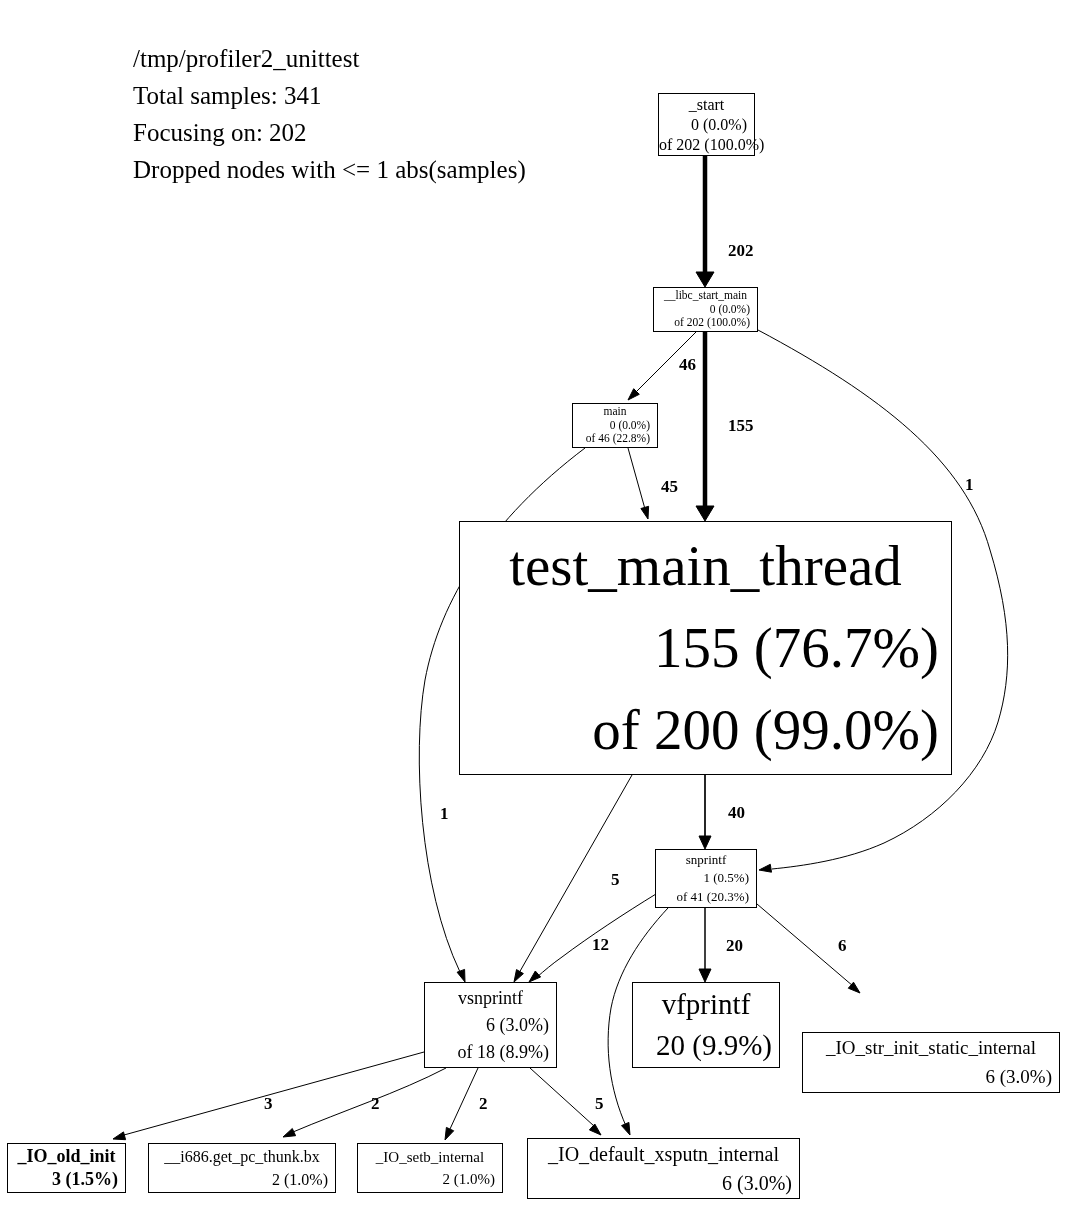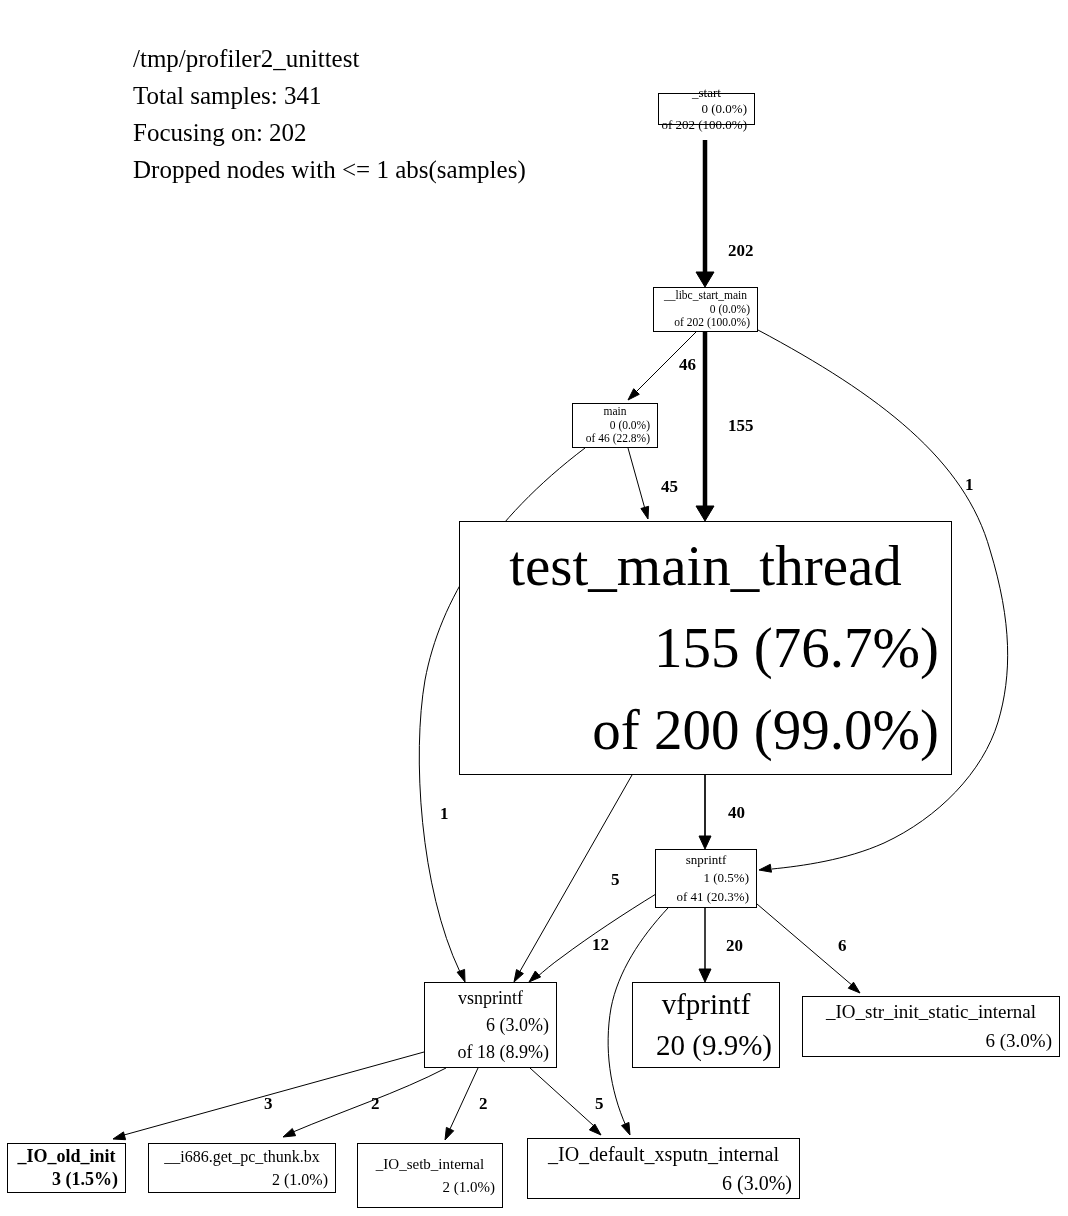--- a/index.html
+++ b/index.html
@@ -109,21 +109,21 @@
   <span class="elabel" style="left:592px;top:870px">5</span>
   <span class="elabel" style="left:573px;top:935px">12</span>
   <span class="elabel" style="left:707px;top:936px">20</span>
   <span class="elabel" style="left:819px;top:936px">6</span>
   <span class="elabel" style="left:612px;top:1015px">1</span>
   <span class="elabel" style="left:245px;top:1094px">3</span>
   <span class="elabel" style="left:352px;top:1094px">2</span>
   <span class="elabel" style="left:460px;top:1094px">2</span>
   <span class="elabel" style="left:576px;top:1094px">5</span>
 
-  <div class="node" style="left:658px;top:93px;width:97px;height:32px;font-size:13px;line-height:1.25">
+  <div class="node" style="left:658px;top:93px;width:97px;height:63px;font-size:16px;line-height:1.25">
     <div class="nname">_start</div>
     <div class="nval">0 (0.0%)</div>
     <div class="nval">of 202 (100.0%)</div>
   </div>
 
   <div class="node" style="left:653px;top:287px;width:105px;height:45px;font-size:11.5px;line-height:1.2">
     <div class="nname">__libc_start_main</div>
     <div class="nval">0 (0.0%)</div>
     <div class="nval">of 202 (100.0%)</div>
   </div>
@@ -150,36 +150,36 @@
     <div class="nname">vsnprintf</div>
     <div class="nval">6 (3.0%)</div>
     <div class="nval">of 18 (8.9%)</div>
   </div>
 
   <div class="node" style="left:632px;top:982px;width:148px;height:86px;font-size:29px;line-height:1.4">
     <div class="nname">vfprintf</div>
     <div class="nval">20 (9.9%)</div>
   </div>
 
-  <div class="node" style="left:802px;top:996px;width:258px;height:61px;font-size:19px;line-height:1.5">
+  <div class="node" style="left:802px;top:1032px;width:258px;height:61px;font-size:19px;line-height:1.5">
     <div class="nname">_IO_str_init_static_internal</div>
     <div class="nval">6 (3.0%)</div>
   </div>
 
   <div class="node" style="left:7px;top:1143px;width:119px;height:50px;font-size:18px;line-height:1.3;font-weight:600">
     <div class="nname">_IO_old_init</div>
     <div class="nval">3 (1.5%)</div>
   </div>
 
   <div class="node" style="left:148px;top:1143px;width:188px;height:50px;font-size:16px;line-height:1.45">
     <div class="nname">__i686.get_pc_thunk.bx</div>
     <div class="nval">2 (1.0%)</div>
   </div>
 
-  <div class="node" style="left:357px;top:1143px;width:146px;height:65px;font-size:15px;line-height:1.5">
+  <div class="node" style="left:357px;top:1143px;width:146px;height:50px;font-size:15px;line-height:1.5">
     <div class="nname">_IO_setb_internal</div>
     <div class="nval">2 (1.0%)</div>
   </div>
 
   <div class="node" style="left:527px;top:1138px;width:273px;height:61px;font-size:20px;line-height:1.45">
     <div class="nname">_IO_default_xsputn_internal</div>
     <div class="nval">6 (3.0%)</div>
   </div>
 
 </div>

